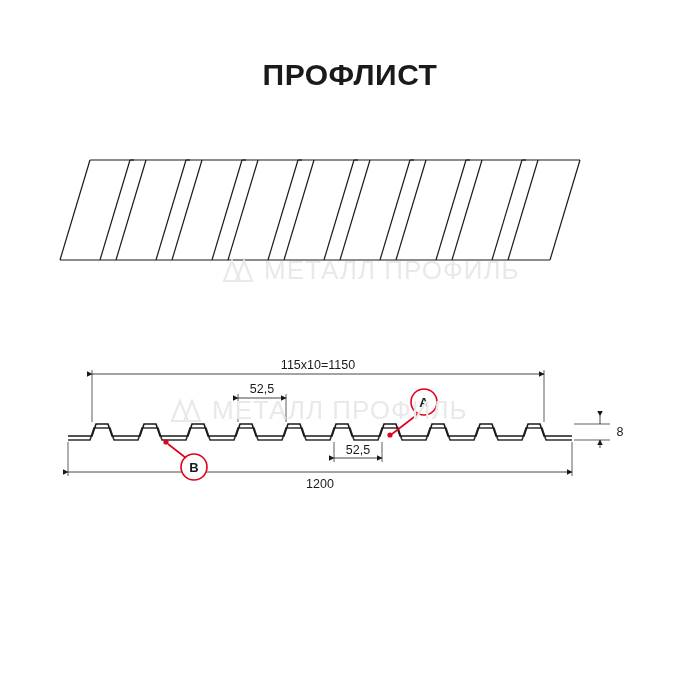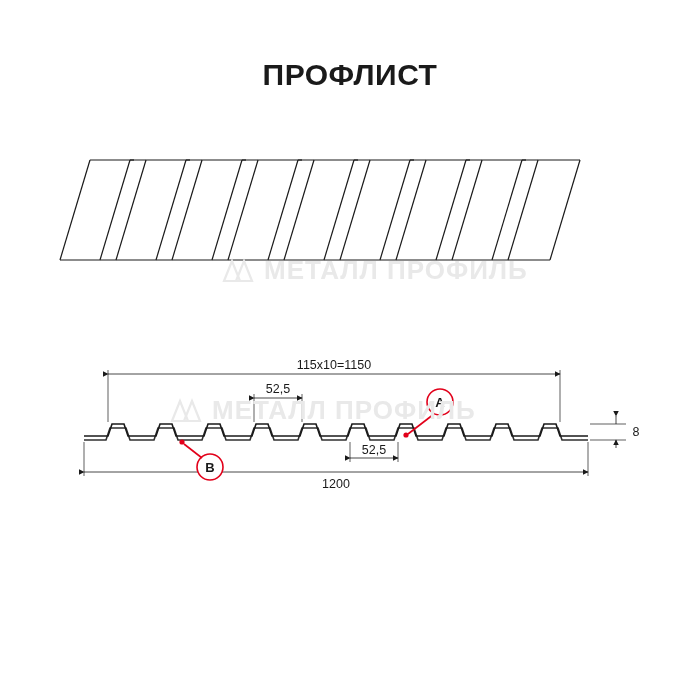--- a/index.html
+++ b/index.html
@@ -39,29 +39,29 @@
     font-weight: bold;
     letter-spacing: 0.2px;
   }
   .iso-wrap {
     position: absolute;
     top: 130px; left: 60px;
     width: 580px; height: 190px;
   }
   .sec-wrap {
     position: absolute;
-    top: 350px; left: 50px;
+    top: 350px; left: 34px;
     width: 610px; height: 150px;
   }
   svg { display: block; overflow: visible; }
   .wm {
     position: absolute;
     pointer-events: none;
     color: #e9e9e9;
-    font-weight: bold;
+    font-weight: normal;
     font-size: 26px;
     letter-spacing: 1px;
     white-space: nowrap;
     display: flex;
     align-items: center;
     gap: 8px;
   }
   .wm .mark {
     display: inline-block;
     width: 34px; height: 28px;

